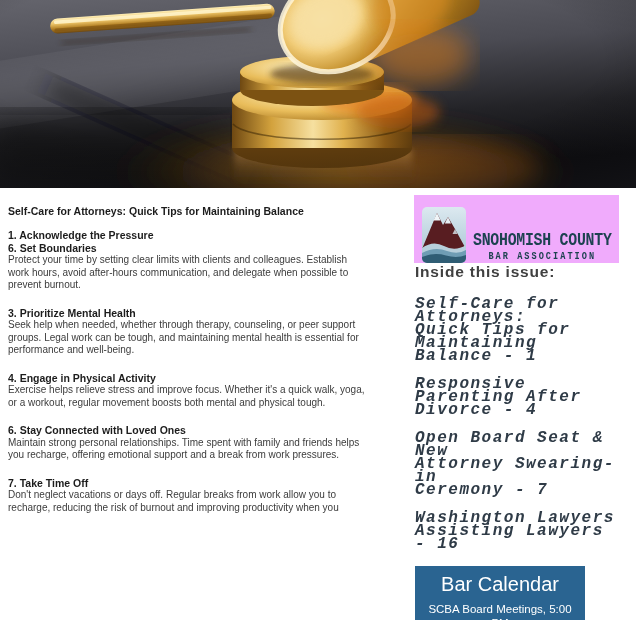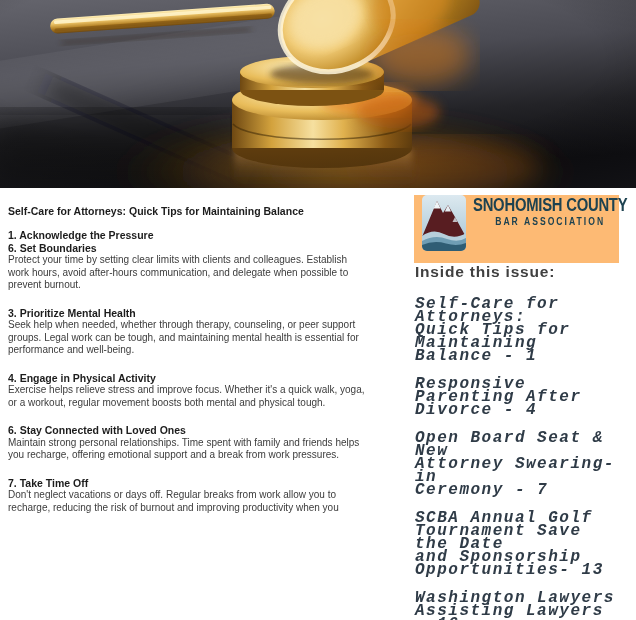--- a/index.html
+++ b/index.html
@@ -18,22 +18,22 @@
   .section h2 {
     font-size:10.5px; font-weight:bold; color:#1c1c1c;
     margin:0; line-height:12.5px;
   }
   .section p {
     font-size:10px; color:#3c3c3c; line-height:12.5px;
     margin:0 0 15px 0; white-space:pre-line;
   }
   aside.sidebar { width:222px; margin-left:8px; padding-top:7px; }
   .logo-box {
-    width:205px; height:68px; background:#fdba74;
-    display:flex; align-items:flex-start;
+    width:205px; height:68px; background:#f0abfc;
+    display:flex; align-items:flex-end;font-family:Liberation Mono, monospace;
   }
   .emblem { margin-left:8px; flex:0 0 auto; }
   .logo-text {
     margin-left:7px; color:#1d4250; text-align:center;
     transform:scaleX(0.78); transform-origin:left center; white-space:nowrap;
   }
   .logo-name { font-size:19px; font-weight:bold; letter-spacing:-0.3px; line-height:20px; }
   .logo-sub  { font-size:11px; font-weight:bold; letter-spacing:2.6px; line-height:13px; }
   .inside-heading {
     font-size:15.5px; font-weight:bold; color:#404040;
@@ -253,26 +253,23 @@
 
     <ul class="toc">
       <li>Self-Care for Attorneys:
 Quick Tips for Maintaining
 Balance - 1</li>
       <li>Responsive Parenting After
 Divorce - 4</li>
       <li>Open Board Seat &amp; New
 Attorney Swearing-in
 Ceremony - 7</li>
-      <li>SCBA Annual Golf
-Tournament Save the Date
-and Sponsorship
-Opportunities- 13</li>
       <li>Washington Lawyers
 Assisting Lawyers - 16</li>
     </ul>
 
     <div class="calendar-box">
+      <div class="calendar-title">Bar Calendar</div>
       <div class="calendar-event">SCBA Board Meetings, 5:00 PM</div>
     </div>
 
   </aside>
 </div>
 
 </body></html>

